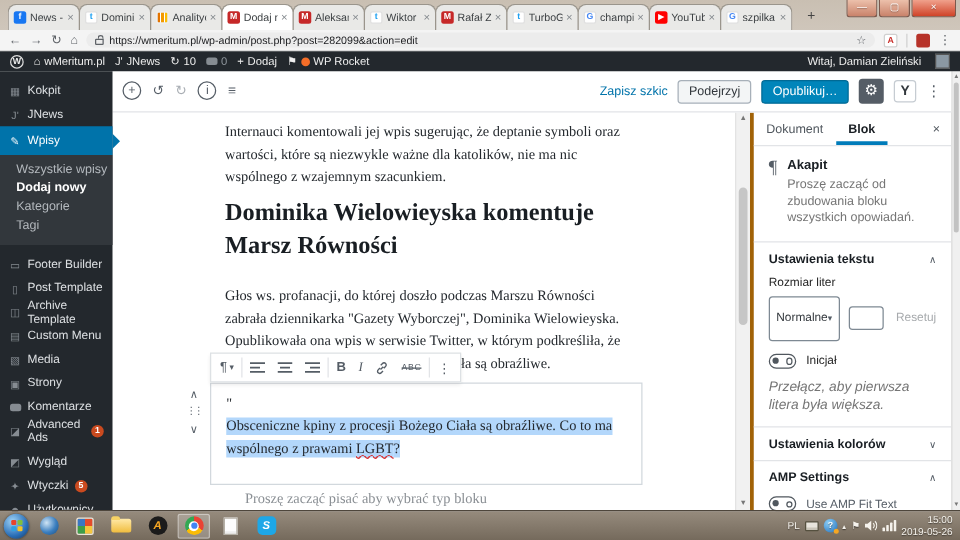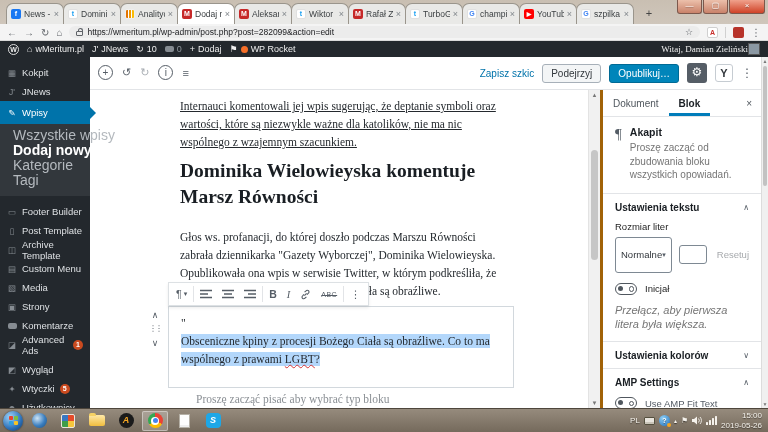--- a/index.html
+++ b/index.html
@@ -37,32 +37,32 @@
   .ext-pdf { background:#fff; border:1px solid #d0d0d0; color:#c9302c; font-weight:bold; font-size:7px; line-height:10px; text-align:center; }
   .ext-red { background:#b7332a; }
   .ext-sep { width:1px; height:11px; background:#d0d0d0; }
 
   
   .adminbar { position:absolute; left:0; top:41px; right:0; height:16px; background:#23282d; color:#eee; display:flex; align-items:center; font-size:9px; gap:8px; padding:0 8px; z-index:6; }
   .ab-item { display:flex; align-items:center; gap:3px; }
   .wp-logo { width:11px; height:11px; border:1px solid #ddd; border-radius:50%; font-weight:bold; font-size:7px; line-height:9px; text-align:center; }
   .ab-dim { color:#8f969c; }
   .rocket-dot { width:7px; height:7px; border-radius:50%; background:#f56e28; }
-  .greeting { margin-left:auto; display:flex; align-items:center; gap:0;font-family:Liberation Serif, serif; }
+  .greeting { margin-left:auto; display:flex; align-items:center; gap:11px; }
   .avatar { width:12px; height:12px; background:#8b98a3; border:1px solid #555; }
 
   
   .sidebar { position:absolute; left:0; top:57px; width:90px; bottom:24px; background:#23282d; color:#dde0e3; font-size:9.5px; padding-top:6px; z-index:10; }
   .side-item { display:flex; align-items:center; gap:5px; height:19px; padding:0 7px; }
   .side-item .si { width:10px; color:#868c92; font-size:8.5px; text-align:center; flex:0 0 10px; }
   .side-item.active { background:#0073aa; color:#fff; height:23px; position:relative; }
   .side-item.active .si { color:#fff; }
   .side-item.active::after { content:''; position:absolute; right:-12px; top:50%; margin-top:-6px; border:6px solid transparent; border-left-color:#0073aa; }
   .submenu { background:#32373c; padding:4px 0 8px; }
-  .sub-item { height:15px; line-height:15px; padding:0 6px 0 13px; color:#b4b9be; font-size:14px; white-space:nowrap; }
+  .sub-item { height:15px; line-height:15px; padding:0 6px 0 13px; color:#b4b9be; font-size:10px; white-space:nowrap; }
   .sub-item.current { color:#fff; font-weight:bold; }
   .side-gap { height:6px; }
   .badge { background:#ca4a1f; border-radius:6px; font-size:7px; line-height:10px; height:10px; min-width:10px; padding:0 2px; color:#fff; text-align:center; font-weight:bold; }
   .bubble { width:9px; height:6px; background:#868c92; border-radius:2px; position:relative; display:inline-block; }
   .bubble::after { content:''; position:absolute; left:1px; bottom:-2px; border:2px solid transparent; border-top-color:#868c92; }
 
   
   .eheader { position:absolute; left:90px; top:57px; right:7px; height:33px; background:#fff; border-bottom:1px solid #e2e4e7; z-index:4; }
   .eh-left { position:absolute; left:8px; top:8px; display:flex; gap:9px; align-items:center; color:#555d66; font-size:11px; }
   .ic-circle { width:15px; height:15px; border:1px solid #555d66; border-radius:50%; text-align:center; font-size:10px; line-height:13px; }
@@ -70,21 +70,21 @@
   .link-save { color:#0073aa; font-size:10px; }
   .btn-preview { border:1px solid #a7b0b9; border-radius:3px; background:#f3f5f6; padding:3px 8px; font-size:10px; color:#32373c; }
   .btn-publish { background:#0085ba; border:1px solid #006a95; color:#fff; border-radius:3px; padding:3px 8px; font-size:10px; }
   .btn-gear { width:20px; height:20px; background:#555d66; color:#fff; border-radius:3px; font-size:12px; text-align:center; line-height:19px; }
   .yoast { width:18px; height:18px; border:1px solid #c6ccd2; border-radius:3px; background:#fff; color:#32373c; font-weight:bold; text-align:center; font-size:11px; line-height:16px; }
   .eh-dots { color:#555d66; font-size:12px; }
 
   
   .econtent { position:absolute; left:90px; top:90px; width:498px; bottom:24px; background:#fff; font-family:"Liberation Serif", serif; color:#24292e; }
   .etext { position:absolute; left:90px; width:322px; font-size:11.5px; line-height:18px; }
-  .p1 { top:7px;text-decoration:underline; }
+  .p1 { top:7px; }
   .h2 { top:68px; font-size:19.5px; line-height:26px; font-weight:bold; color:#191e23; width:330px; }
   .p2 { top:138px; }
   .bplaceholder { top:300px; color:#8a8f94;margin-left:16px; }
   .mover { position:absolute; left:56px; top:218px; width:18px; text-align:center; color:#555d66; font-size:9px; line-height:14px; font-family:"Liberation Sans",sans-serif; }
   .drag { letter-spacing:-2px; font-size:8px; }
   .qblock { position:absolute; left:78px; top:216px; width:346px; height:82px; background:#fff; border:1px solid #d2d8dd; padding:7px 12px; font-size:11.5px; line-height:18px; }
   .qmark { display:block; }
   mark.sel { background:#b3d7fb; color:inherit; padding:1px 0; }
   .misspell { text-decoration: underline wavy #d63638 1px; }
   .btoolbar { position:absolute; left:78px; top:192px; height:24px; display:flex; align-items:center; background:#fff; border:1px solid #dde1e4; box-shadow:0 2px 3px rgba(0,0,0,.08); padding:0 2px; z-index:5; font-family:"Liberation Sans",sans-serif; }

